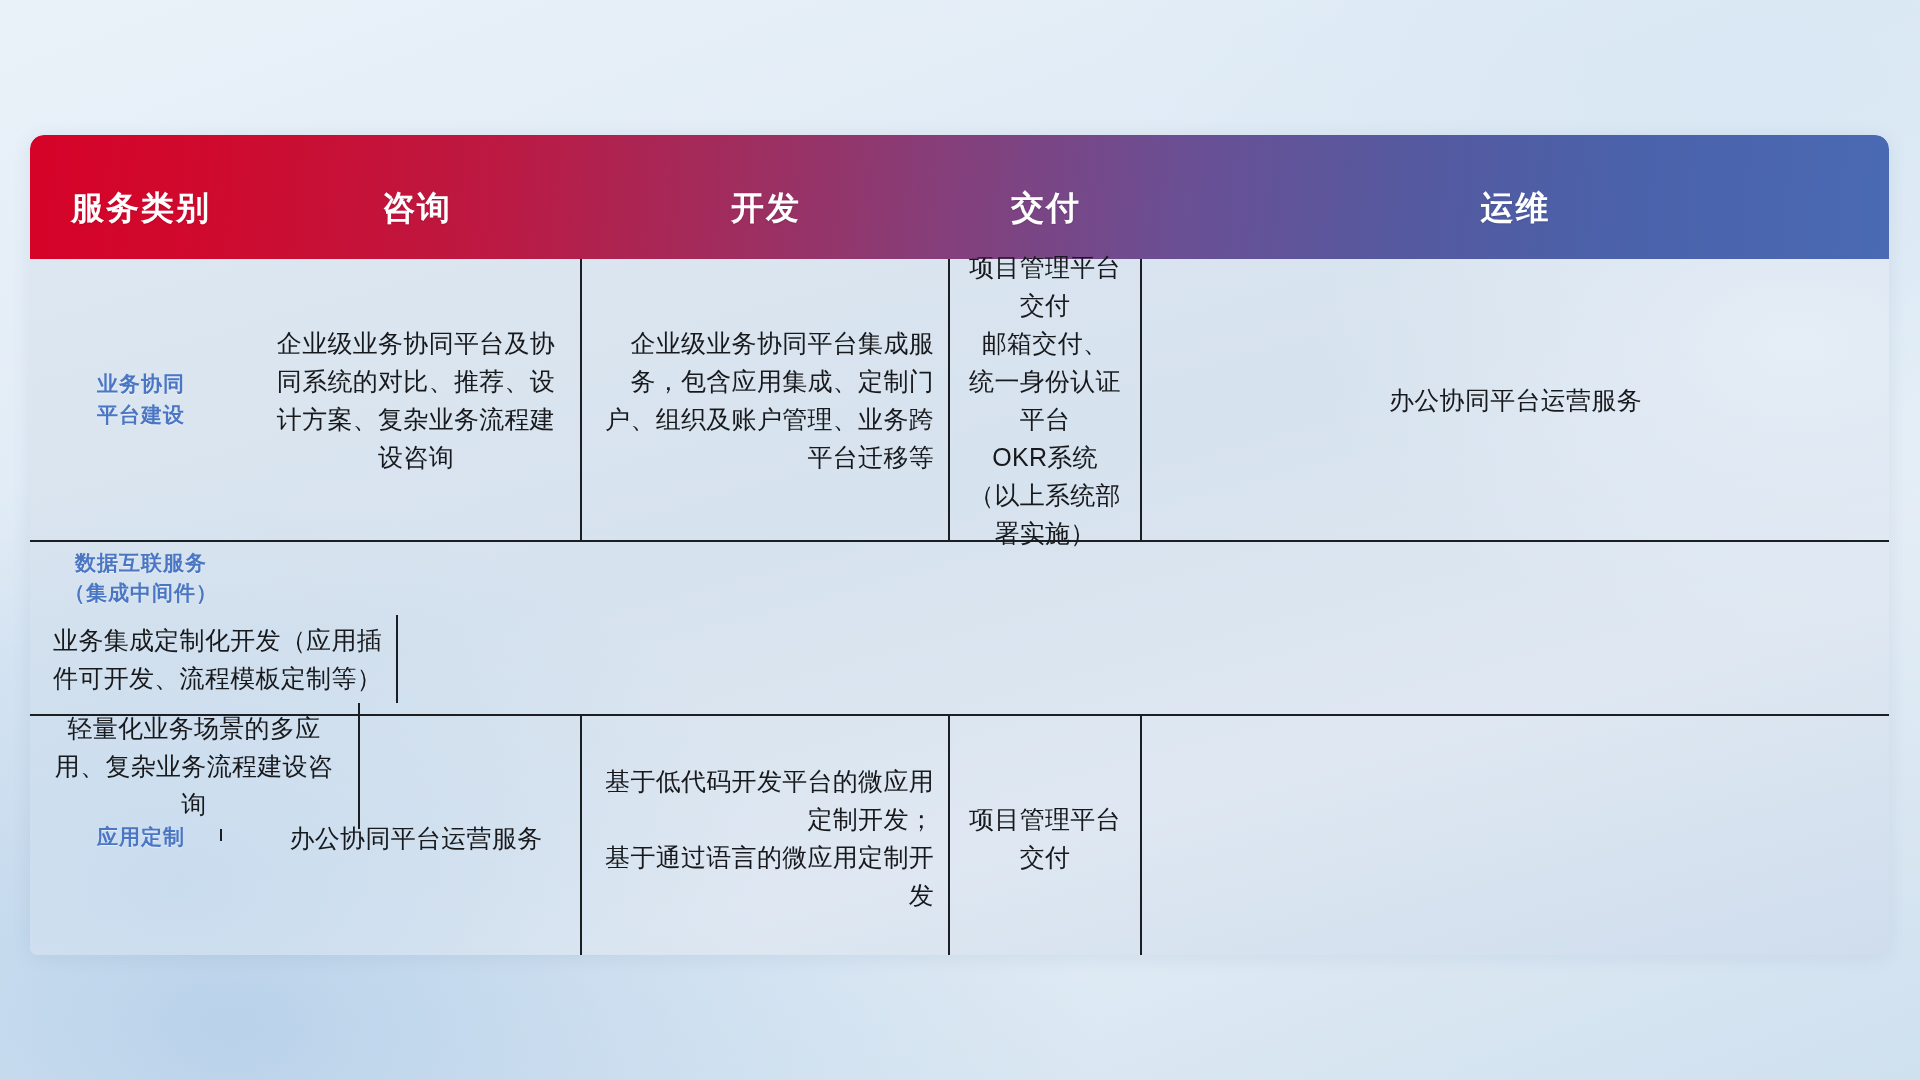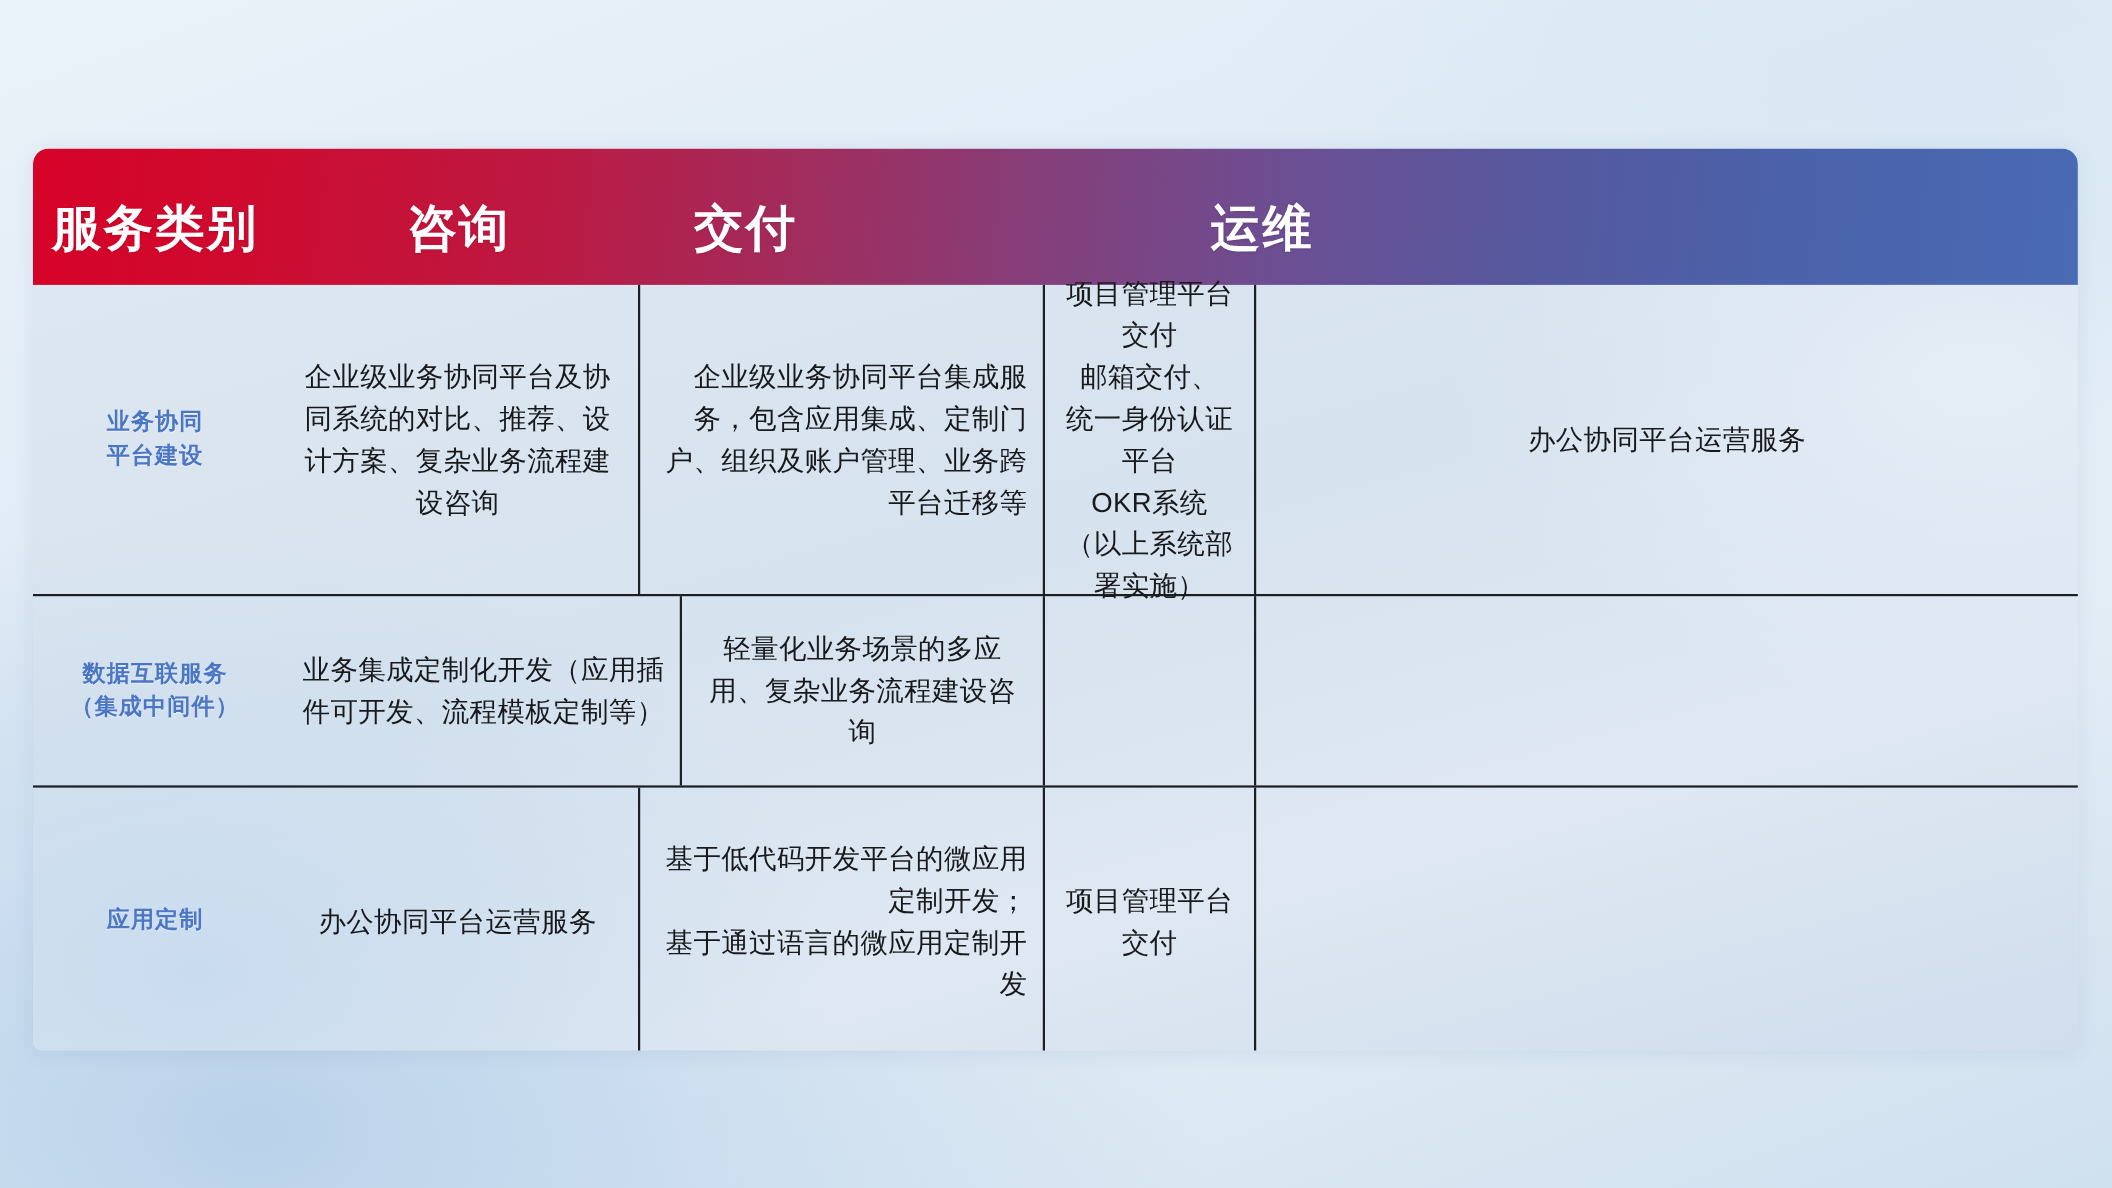--- a/index.html
+++ b/index.html
@@ -35,41 +35,41 @@
        #a02d5e 38%,
        #83407c 50%,
        #6a4f94 62%,
        #55599f 74%,
        #4a62aa 86%,
        #4a6ab4 100%);
   }
   .thead .hcell{
     color:#ffffff;
     font-weight:bold;
-    font-size:45px;
+    font-size:33px;
     letter-spacing:2px;
     text-align:center;
     text-shadow:0 1px 2px rgba(0,0,0,.12);
     margin-top:22px;
   }
   .tbody{
     height:696px;
     background:
       radial-gradient(ellipse 900px 600px at 8% 90%, #c9dcee 0%, rgba(201,220,238,0) 65%),
       radial-gradient(ellipse 800px 500px at 95% 12%, #e5edf6 0%, rgba(229,237,246,0) 60%),
       linear-gradient(165deg,#dde7f1 0%,#d6e2ee 40%,#dfe8f2 70%,#cfdded 100%);
     position:relative;
   }
   .row{
     display:flex;
     align-items:stretch;
     position:relative;
   }
   .row.r1{height:281px;}
-  .row.r2{height:172px;}
+  .row.r2{height:172px;flex-direction:column;}
   .row.r3{height:243px;}
   .row.r1,.row.r2{border-bottom:2px solid #1b1f24;}
 
   .cell{
     display:flex;
     align-items:center;
     justify-content:center;
     box-sizing:border-box;
     padding:6px 14px;
     text-align:center;
@@ -108,20 +108,21 @@
 </head>
 <body>
 
 <div class="stage">
 
   <div class="card">
 
     <div class="thead">
       <div class="hcell h1">服务类别</div>
       <div class="hcell h2">咨询</div>
+      <div class="hcell h3">开发</div>
       <div class="hcell h4">交付</div>
       <div class="hcell h5">运维</div>
     </div>
 
     <div class="tbody">
 
       <div class="row r1">
         <div class="cell c1">
           <span class="rowlabel" style="white-space: pre-line;">业务协同
 平台建设</span>

